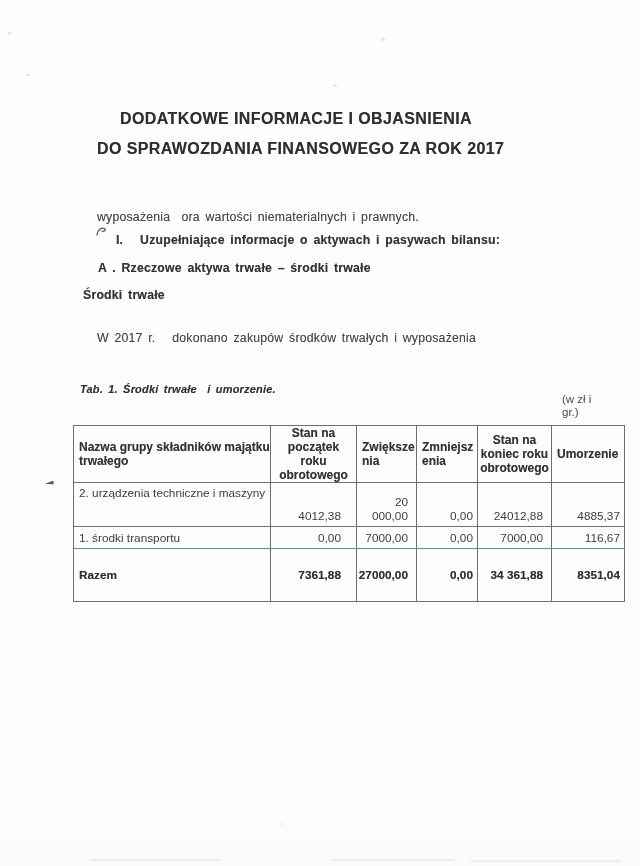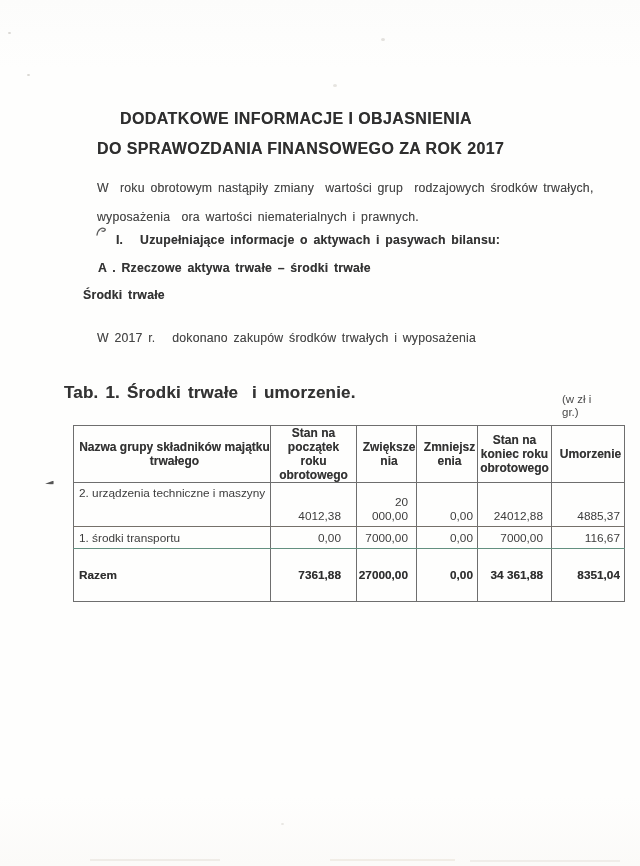--- a/index.html
+++ b/index.html
@@ -60,21 +60,21 @@
   th.hdr {
     font-weight: bold;
     color: #333;
     vertical-align: middle;
     text-align: center;
     white-space: pre-line;
     line-height: 14px;
     font-size: 12px;
     text-shadow: 0 0 0.5px rgba(50,50,50,0.5);
   }
-  th.hdr.left { text-align: center; padding-left: 5px; margin-left: 20px; }
+  th.hdr.left { text-align: left; padding-left: 5px; margin-left: 20px; }
   tr.hdr-row { height: 56px; }
 
   td.lbl { text-align: left; padding-left: 5px; vertical-align: top; padding-top: 3px; }
   td.val { text-align: right; vertical-align: bottom; padding-bottom: 3px; }
   td.c2 { padding-right: 15px; }
   td.c3 { padding-right: 8px; }
   td.c4 { padding-right: 4px; }
   td.c5 { padding-right: 8px; }
   td.c6 { padding-right: 4px; }
 
@@ -100,34 +100,33 @@
   .edge-seg { position: absolute; height: 2px; background: #efece7; }
 </style>
 </head>
 <body>
 
 <div class="page">
 
   <div class="abs doc-title" style="left:120px; top:110px;">DODATKOWE INFORMACJE I OBJASNIENIA</div>
   <div class="abs doc-title" style="left:97px; top:140px;">DO SPRAWOZDANIA FINANSOWEGO ZA ROK 2017</div>
 
-  <div class="abs body-text" style="left:97px; top:181px;">W  roku obrotowym nastąpiły zmiany  wartości grup  rodzajowych środków trwałych,</div>
   <div class="abs body-text" style="left:97px; top:210px;">wyposażenia  ora wartości niematerialnych i prawnych.</div>
 
   <svg class="abs" style="left:96px; top:226px;" width="13" height="11" viewBox="0 0 13 11">
     <path d="M1,9 C2,3 6,1 9,3 C10,4 8,6 6,5" fill="none" stroke="#5a5a5a" stroke-width="1.3" stroke-linecap="round"></path>
   </svg>
 
   <div class="abs body-text bold-text" style="left:116px; top:233px;">I.   Uzupełniające informacje o aktywach i pasywach bilansu:</div>
   <div class="abs body-text bold-text" style="left:98px; top:261px;">A . Rzeczowe aktywa trwałe – środki trwałe</div>
   <div class="abs body-text bold-text" style="left:83px; top:288px;">Środki trwałe</div>
 
   <div class="abs body-text" style="left:97px; top:331px;">W 2017 r.   dokonano zakupów środków trwałych i wyposażenia</div>
 
-  <div class="abs body-text bold-text" style="left:64px; top:383px; font-size:17px;">Tab. 1. Środki trwałe  i umorzenie.</div>
+  <div class="abs body-text bold-text" style="left:80px; top:383px; font-size:11px;font-style:italic;">Tab. 1. Środki trwałe  i umorzenie.</div>
   <div class="abs unit-note" style="left:562px; top:393px;">(w zł i
 gr.)</div>
 
   <table class="assets abs" style="left:73px; top:425px;">
     <colgroup>
       <col style="width:197px">
         <col style="width:86px">
         <col style="width:60px">
       <col style="width:61px">
         <col style="width:74px">

